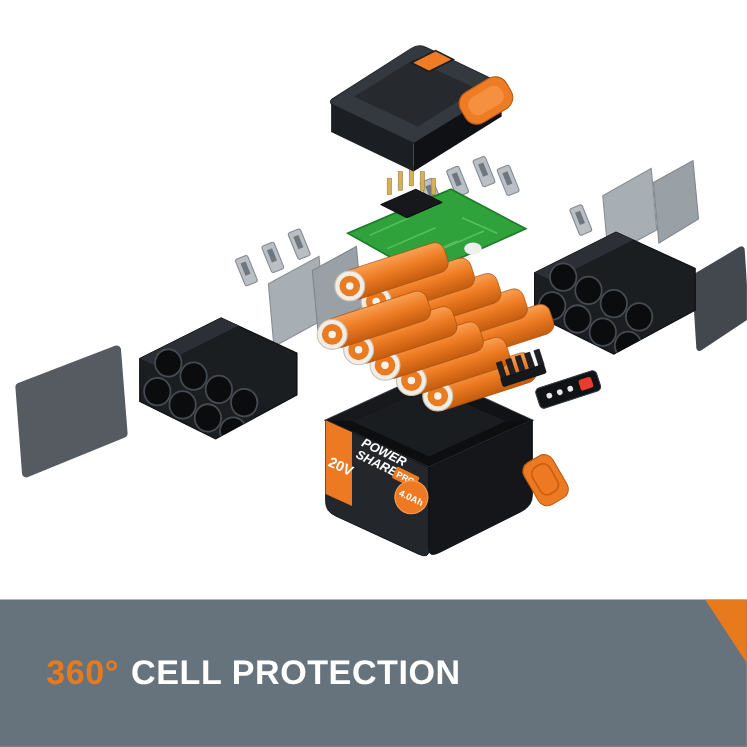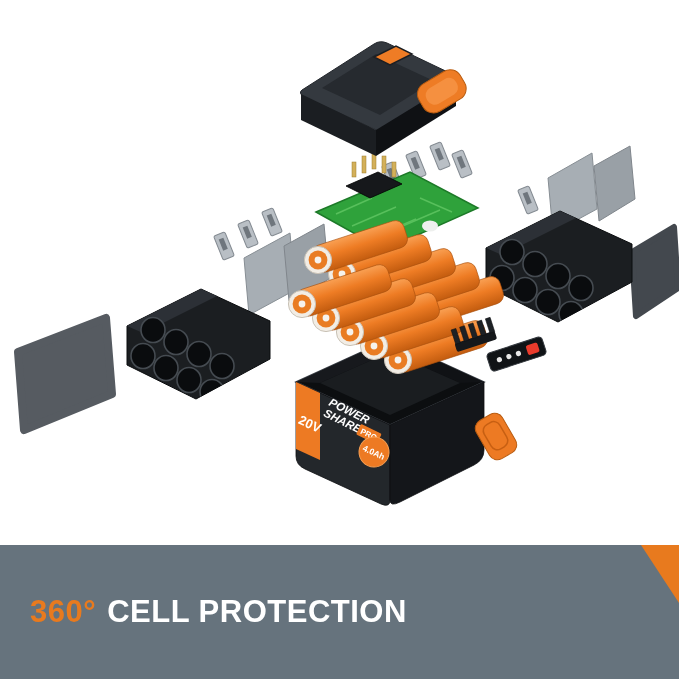--- a/index.html
+++ b/index.html
@@ -2,21 +2,21 @@
 <html><head>
 <meta charset="utf-8">
 <style>
   html,body{margin:0;padding:0;background:#fff;}
   .frame{position:relative;width:679px;height:679px;background:#ffffff;overflow:hidden;
          font-family:"Liberation Sans",sans-serif;}
   .stage{position:absolute;left:0;top:0;width:679px;height:545px;}
   .stage svg{display:block;font-family:"Liberation Sans",sans-serif;}
   .banner{position:absolute;left:0;top:545px;width:679px;height:134px;background:#66737d;
           display:flex;align-items:center;}
-  .caption{padding-left:30px;font-weight:700;font-size:31px;letter-spacing:.5px;color:#ffffff;
+  .caption{padding-left:42px;font-weight:700;font-size:31px;letter-spacing:.5px;color:#ffffff;
            white-space:nowrap;}
   .caption .hl{color:#e87a1e;margin-right:11px;}
   .corner{position:absolute;top:0;right:0;width:38px;height:58px;background:#e87a1e;
           clip-path:polygon(0 0,100% 0,100% 100%);}
 </style>
 </head>
 <body>
 
 <div class="frame">
 

